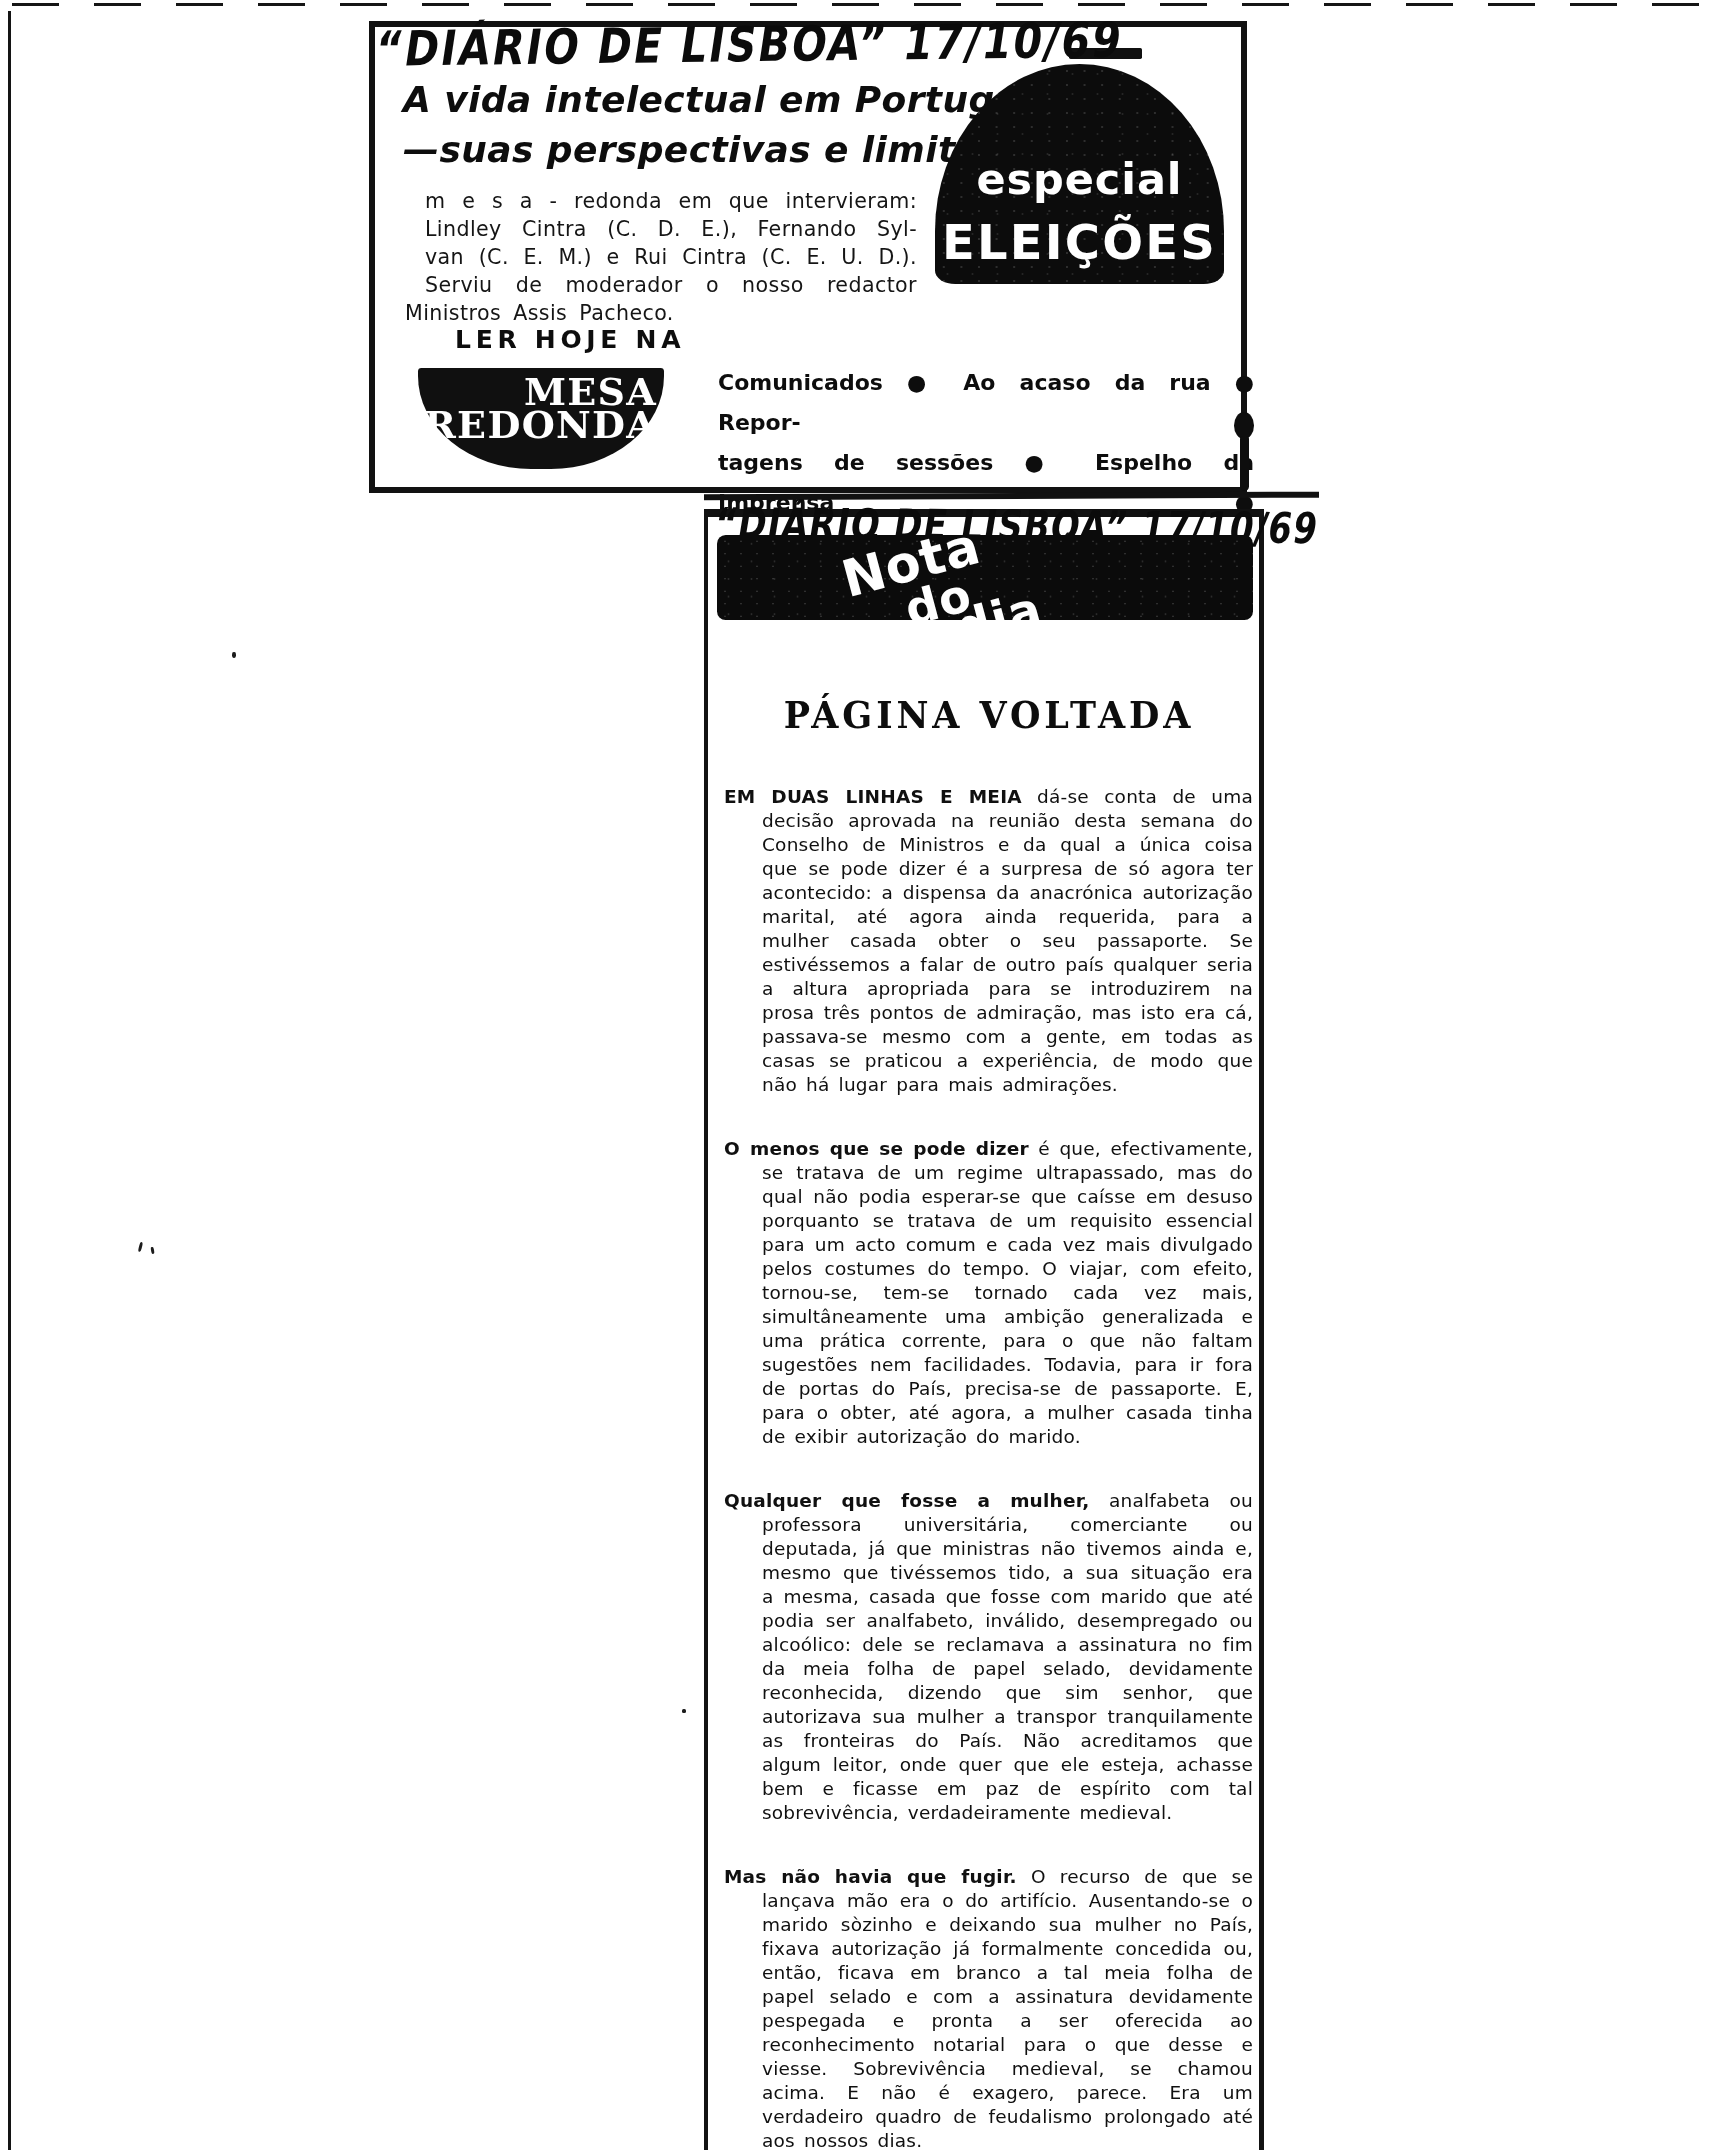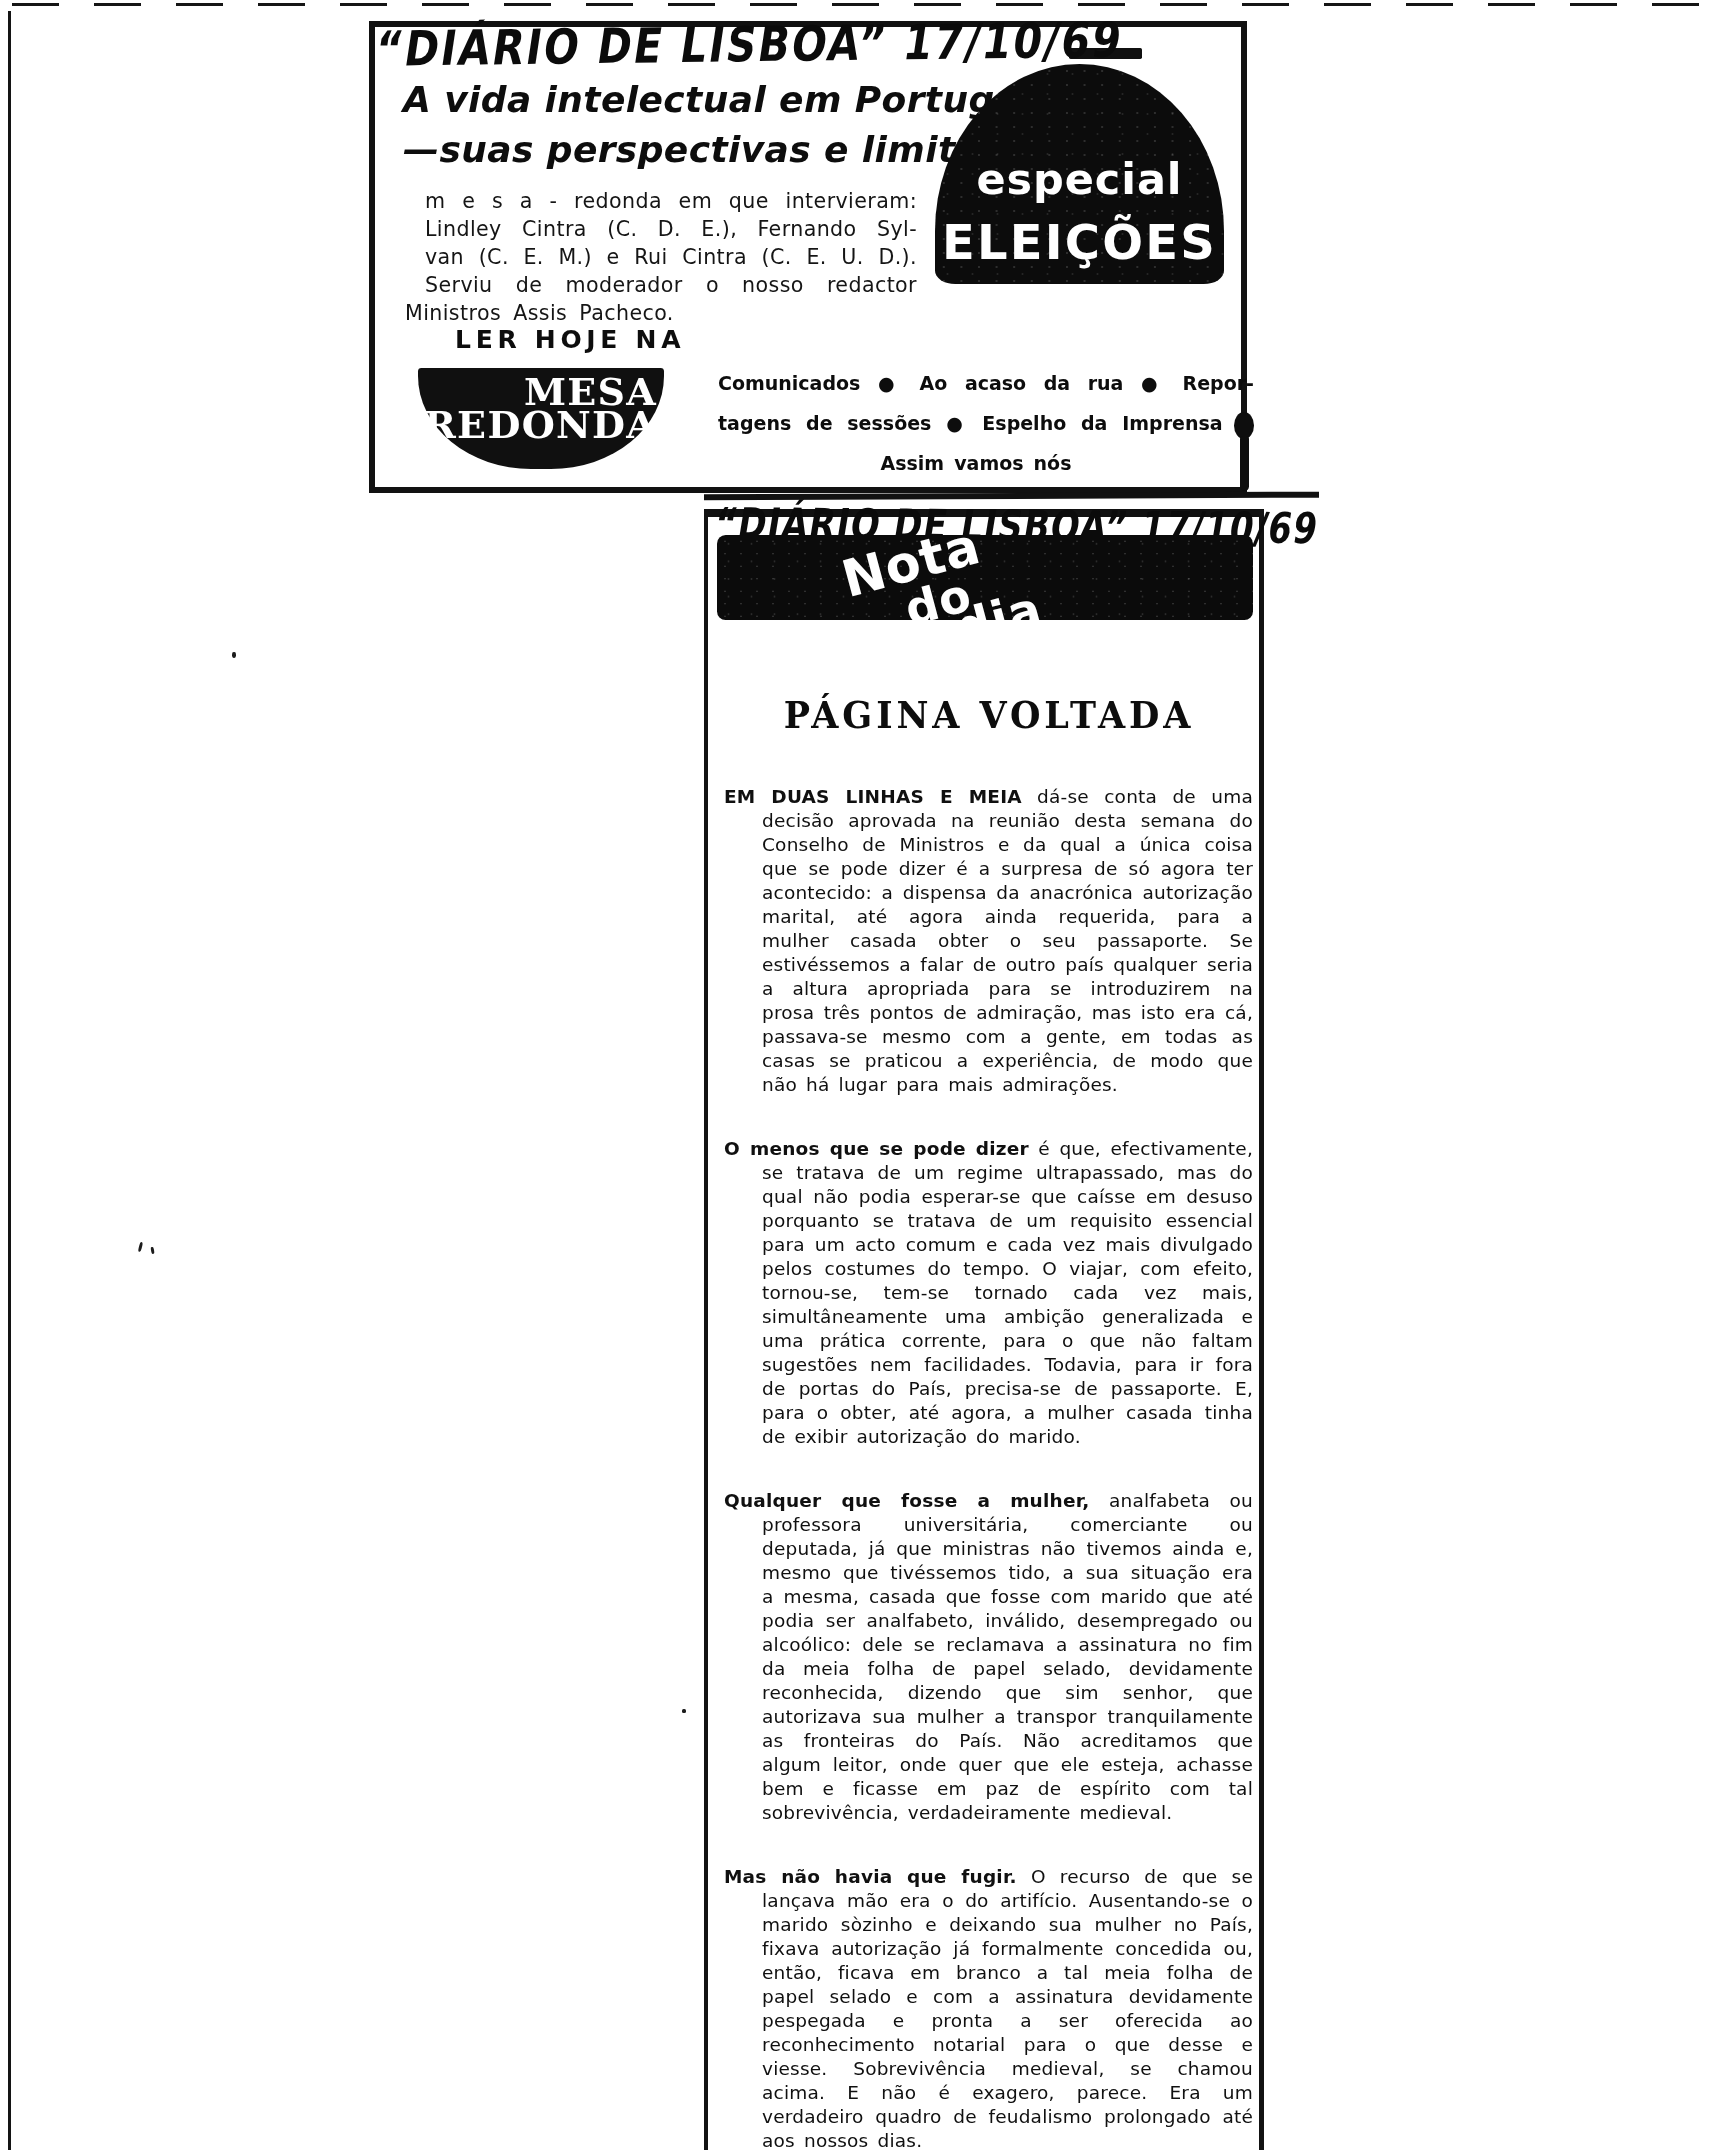--- a/index.html
+++ b/index.html
@@ -32,21 +32,21 @@
         line-height:28px;font-weight:400;letter-spacing:0.4px;word-spacing:5.2px;color:#151515;}
   .justlast{text-align:justify;text-align-last:justify;margin-left:20px;}
   .clip1 .read-today{position:absolute;left:80px;top:298px;font-size:25px;font-weight:800;
         letter-spacing:4.7px;}
   .bowl{position:absolute;left:43px;top:341px;width:246px;height:101px;background:#101010;
         border-radius:3.4px 3.4px 46% 46% / 3.4px 3.4px 92% 92%;text-align:right;padding-right:6.9px;
         box-sizing:border-box;}
   .bowl .bw{font-family:"DejaVu Serif",serif;font-weight:700;color:#fff;font-size:38px;
         line-height:33px;letter-spacing:1.3px;}
   .bowl .bw1{margin-top:7.7px;}
-  .promo{position:absolute;left:323px;top:336px;width:556px;font-size:19px;font-weight:700;
+  .promo{position:absolute;left:323px;top:336px;width:556px;font-size:22px;font-weight:700;
         line-height:40px;word-spacing:3.4px;}
   .promo .center{text-align:center;}
   .blob-head{position:absolute;left:859px;top:385px;width:20px;height:27.5px;background:#0e0e0e;
         border-radius:50%;}
   .blob-tail{position:absolute;left:865px;top:409px;width:8.6px;height:55px;background:#0e0e0e;
         border-radius:3.4px 3.4px 5.2px 5.2px;}
   .dome{position:absolute;left:560px;top:37px;width:289px;height:220px;background:#0c0c0c;
         border-radius:50% 50% 7% 7% / 76% 76% 6% 6%;
         background-image:radial-gradient(rgba(255,255,255,.14) 0.9px,transparent 1.3px),
                          radial-gradient(rgba(255,255,255,.10) 0.9px,transparent 1.3px);

